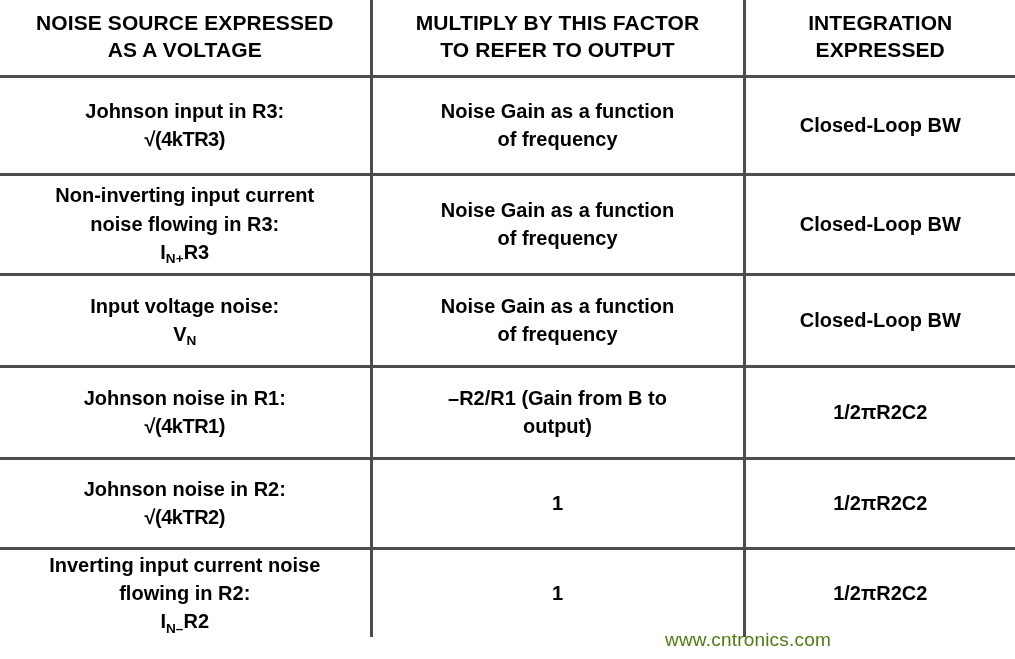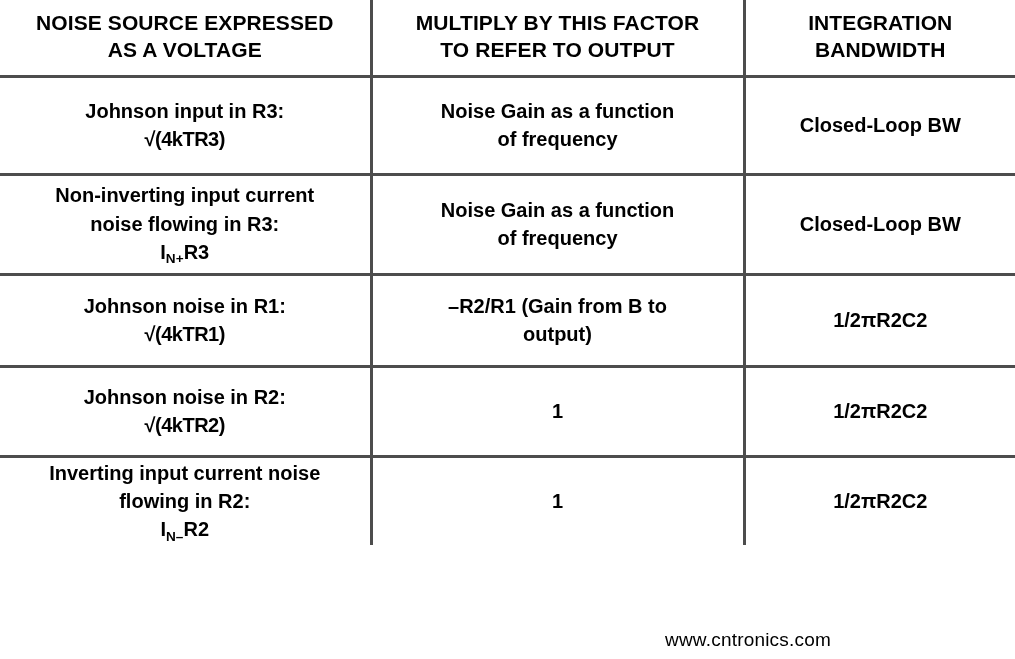--- a/index.html
+++ b/index.html
@@ -89,21 +89,21 @@
     font-weight: bold;
   }
 
   .radic { letter-spacing: -0.5px; }
 
   .watermark {
     position: absolute;
     right: 14px;
     bottom: 8px;
     font-size: 19px;
-    color: #000000;
+    color: #4d7c0f;
     font-family: "Liberation Sans", sans-serif;
     letter-spacing: 0.2px;
     white-space: nowrap;
     user-select: none;
   }
 </style>
 </head>
 <body>
 
 <div class="table-wrap">
@@ -118,21 +118,21 @@
         <th class="c-left">
           <span class="line">NOISE SOURCE EXPRESSED</span>
           <span class="line">AS A VOLTAGE</span>
         </th>
         <th class="c-mid">
           <span class="line">MULTIPLY BY THIS FACTOR</span>
           <span class="line">TO REFER TO OUTPUT</span>
         </th>
         <th class="c-right">
           <span class="line">INTEGRATION</span>
-          <span class="line">BANDWIDTH</span>
+          <span class="line">EXPRESSED</span>
         </th>
       </tr>
     </thead>
     <tbody>
 
       <tr class="r1">
         <td class="c-left">
           <span class="line">Johnson input in R3:</span>
           <span class="line radic">√(4kTR3)</span>
         </td>
@@ -149,20 +149,31 @@
           <span class="line">noise flowing in R3:</span>
           <span class="line"><span>I</span><sub>N+</sub><span>R3</span></span>
         </td>
         <td class="c-mid">
           <span class="line">Noise Gain as a function</span>
           <span class="line">of frequency</span>
         </td>
         <td class="c-right">Closed-Loop BW</td>
       </tr>
 
+      <tr class="r3">
+        <td class="c-left">
+          <span class="line">Input voltage noise:</span>
+          <span class="line"><span>V</span><sub>N</sub><span></span></span>
+        </td>
+        <td class="c-mid">
+          <span class="line">Noise Gain as a function</span>
+          <span class="line">of frequency</span>
+        </td>
+        <td class="c-right">Closed-Loop BW</td>
+      </tr>
 
       <tr class="r4">
         <td class="c-left">
           <span class="line">Johnson noise in R1:</span>
           <span class="line radic">√(4kTR1)</span>
         </td>
         <td class="c-mid">
           <span class="line">–R2/R1 (Gain from B to</span>
           <span class="line">output)</span>
         </td>

